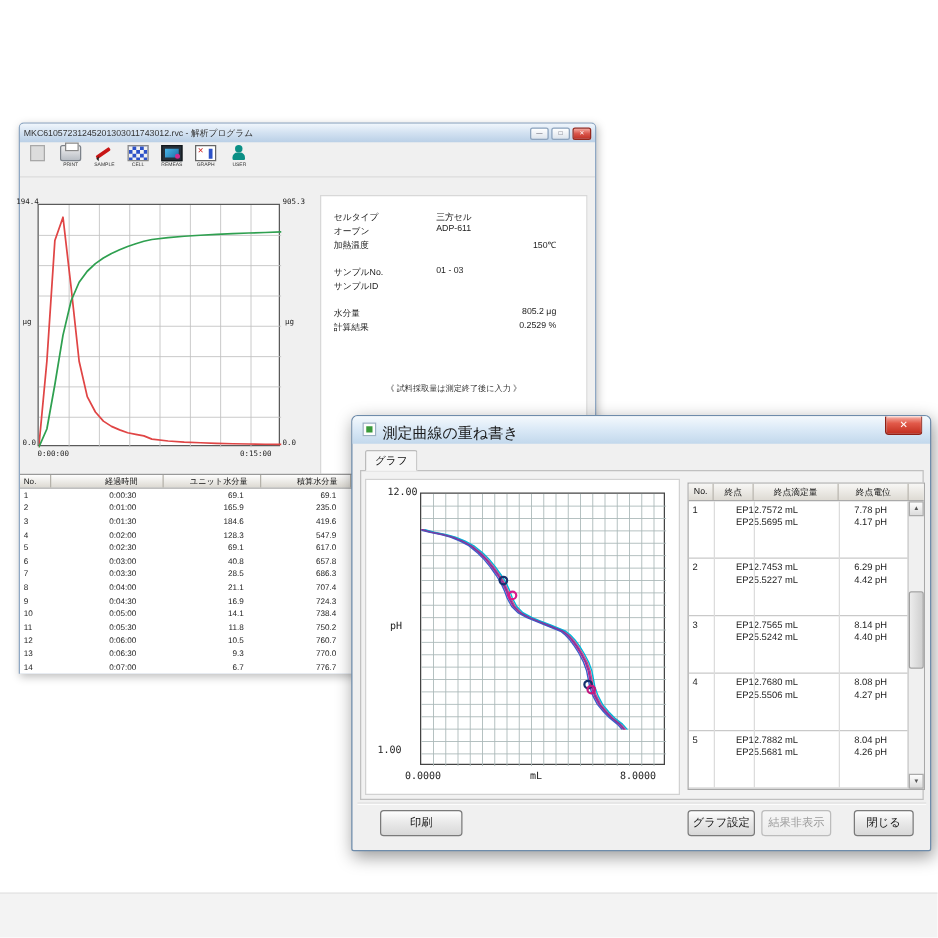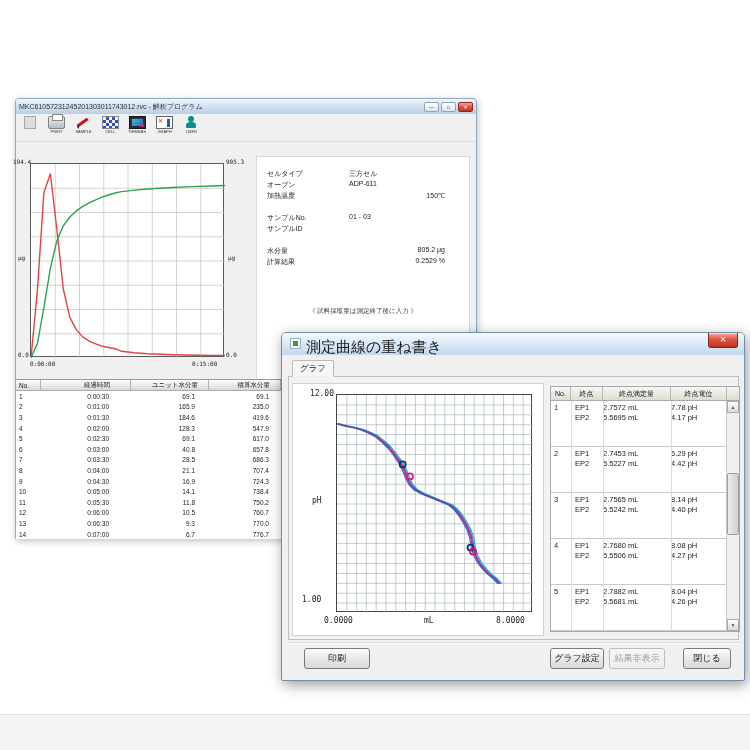--- a/index.html
+++ b/index.html
@@ -78,21 +78,21 @@
   .btd.c3{width:72px;text-align:right;padding-right:12px;}
 
   
   #frontwin{position:absolute;left:281px;top:332px;width:464px;height:349px;
     background:#f0f0f0;border:1px solid #6e8cab;border-radius:5px 5px 2px 2px;
     box-shadow:2px 4px 14px rgba(0,0,0,.4);}
   .fw-title{height:22px;background:linear-gradient(#f4f9fd,#dceaf7 45%,#c2d8ec);
     border-radius:4px 4px 0 0;display:flex;align-items:flex-start;padding:0 6px 0 8px;gap:5px;}
   .fw-icon{width:11px;height:11px;margin-top:5px;background:#fdfdfd;border:1px solid #9ab0c4;display:flex;align-items:center;justify-content:center;}
   .fw-icon i{width:5px;height:5px;background:#3a9a3a;display:block;}
-  .fw-title-text{flex:1;font-size:15px;color:#1a1a1a;margin-top:5px;font-family:Liberation Serif, serif;}
+  .fw-title-text{flex:1;font-size:12px;color:#1a1a1a;margin-top:5px;font-family:Liberation Serif, serif;}
   .fw-close{width:30px;height:15px;border:1px solid #8e2015;border-radius:0 0 3px 3px;border-top:none;
     background:linear-gradient(#f6b1a6,#e25a4a 40%,#c22e1f);color:#fff;font-size:8px;
     line-height:14px;text-align:center;box-shadow:inset 0 1px 1px rgba(255,255,255,.5);}
   #fw-tab{position:absolute;left:10px;top:27px;width:42px;height:17px;background:#f6f6f6;
     border:1px solid #bbb;border-bottom:1px solid #f2f2f2;border-radius:2px 2px 0 0;
     font-size:8.5px;color:#111;display:flex;align-items:center;justify-content:center;z-index:2;}
   #fw-panel{position:absolute;left:6px;top:43px;width:451px;height:264px;background:#f2f2f2;
     border:1px solid #c0c0c0;}
   #fw-chartbox{position:absolute;left:10px;top:50px;width:252px;height:253px;background:#fff;border:1px solid #d2d2d2;}
   #front-plot{position:absolute;left:54px;top:61px;width:196px;height:218px;background:#fff;border:1px solid #444;}
@@ -105,23 +105,23 @@
   .fth .g0{width:20px;}
   .fth .g1{width:32px;}
   .fth .g2{width:68px;}
   .fth .g3{width:56px;}
   .fth .gf{flex:1;border-right:none;}
   #fw-tbody{position:absolute;left:0;top:14px;width:176px;height:230px;overflow:hidden;}
   .vline{position:absolute;top:14px;bottom:1px;width:1px;background:#dcdcdc;}
   .fgrp{height:46px;border-bottom:1px solid #c9c9c9;font-size:7.5px;color:#222;padding-top:1px;}
   .fr{display:flex;height:10px;align-items:center;}
   .f-no{width:20px;padding-left:3px;}
-  .f-ep{width:32px;padding-left:4px;}
+  .f-ep{width:32px;padding-left:4px;text-align:right;}
   .f-vol{width:68px;text-align:left;padding-right:9px;}
-  .f-pot{width:56px;text-align:left;padding-right:5px;}
+  .f-pot{width:56px;text-align:center;padding-right:5px;}
   #fw-scroll{position:absolute;right:0;top:14px;width:13px;height:230px;background:#f0f0f0;border-left:1px solid #c8c8c8;}
   .sbtn{position:absolute;left:0;width:12px;height:12px;background:linear-gradient(#fdfdfd,#dcdcdc);
     border:1px solid #aaa;font-size:5px;line-height:10px;text-align:center;color:#555;}
   #sb-up{top:0;}
   #sb-dn{bottom:0;}
   #sb-thumb{position:absolute;left:0;top:72px;width:12px;height:62px;background:linear-gradient(90deg,#ececec,#cfcfcf);
     border:1px solid #a0a0a0;border-radius:2px;}
 
   .wbtn{position:absolute;height:21px;border:1px solid #7a7a7a;border-radius:3px;
     background:linear-gradient(#fefefe,#eaeaea 45%,#d8d8d8);font-size:9px;color:#111;

